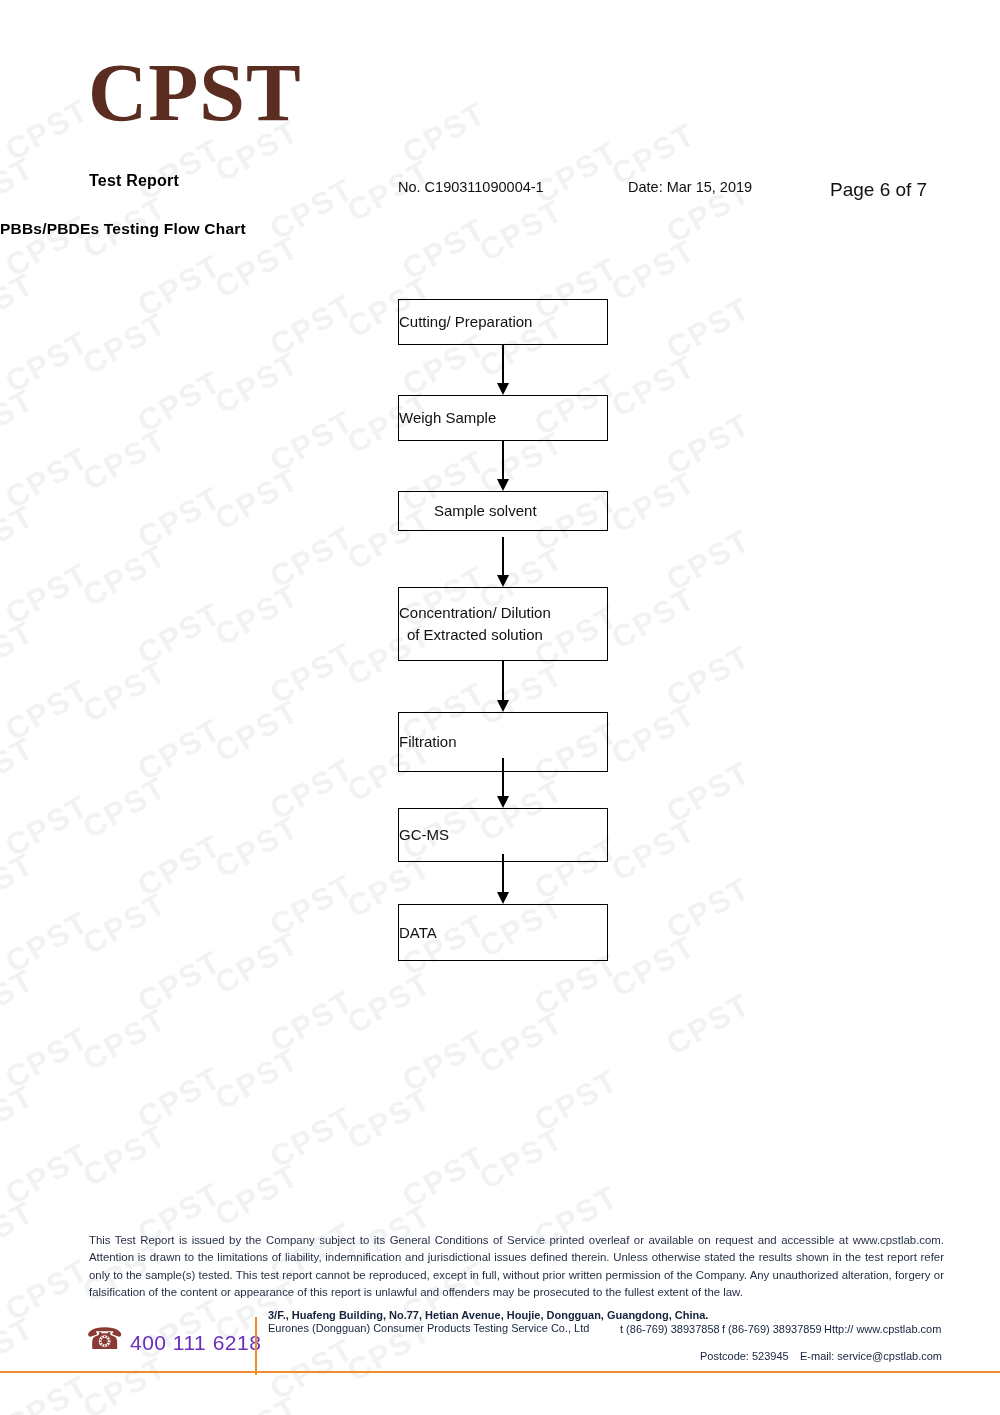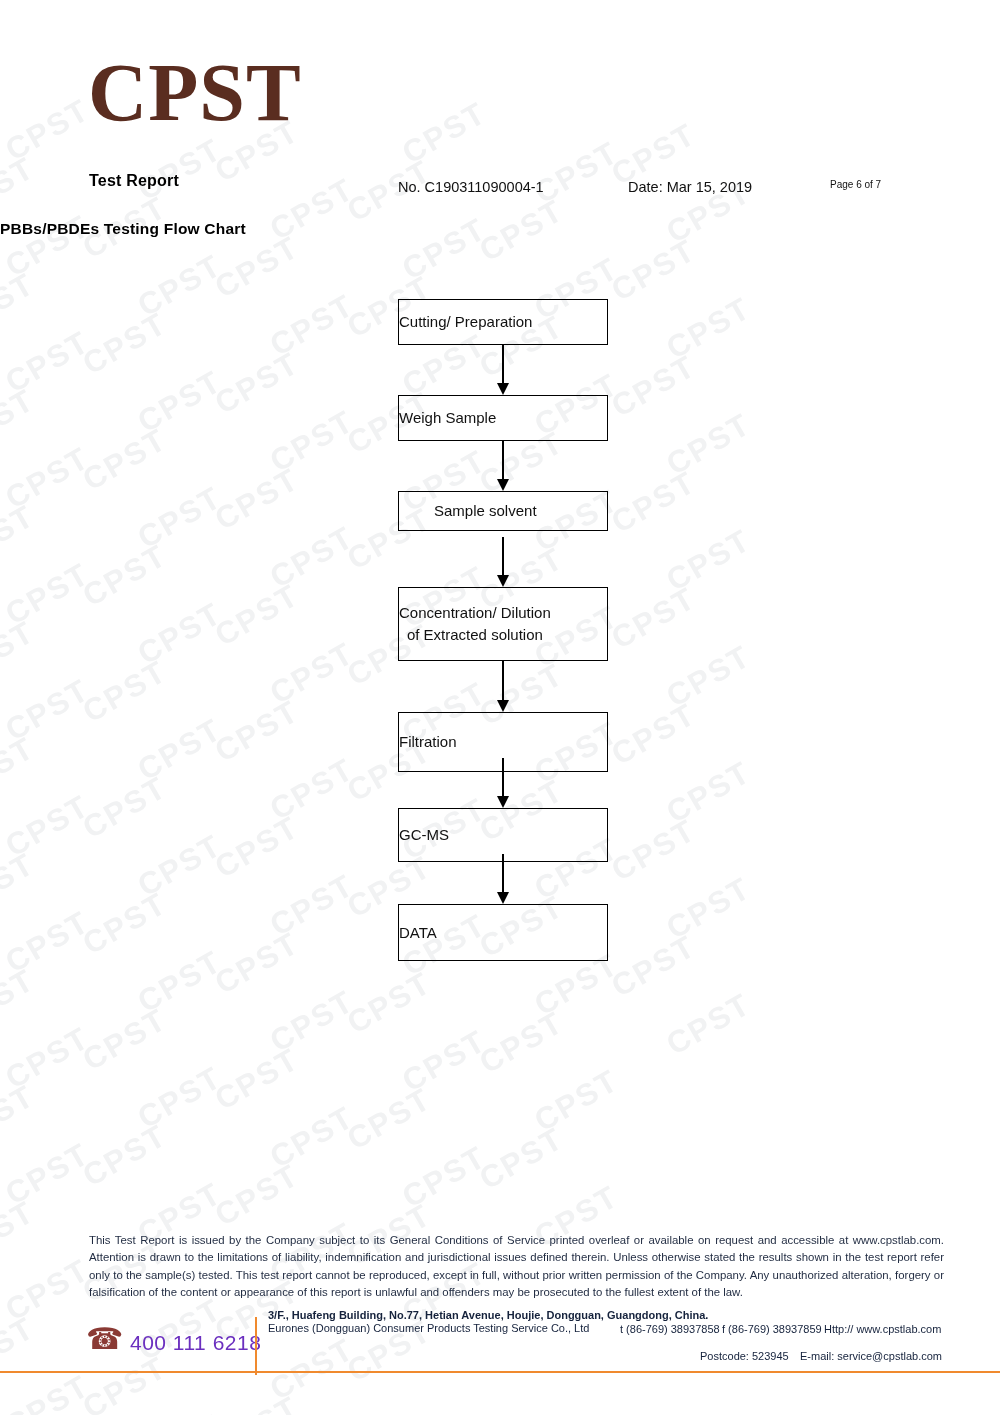--- a/index.html
+++ b/index.html
@@ -78,21 +78,21 @@
     position: absolute;
     left: 628px;
     top: 179px;
     font-size: 14.5px;
     color: #111;
   }
   .hdr-page {
     position: absolute;
     left: 830px;
     top: 179px;
-    font-size: 10px;
+    font-size: 19px;
     color: #111;
   }
   .chart-title {
     position: absolute;
     left: 0;
     top: 220px;
     width: 1000px;
     font-size: 15.5px;
     font-weight: 700;
     color: #000;

